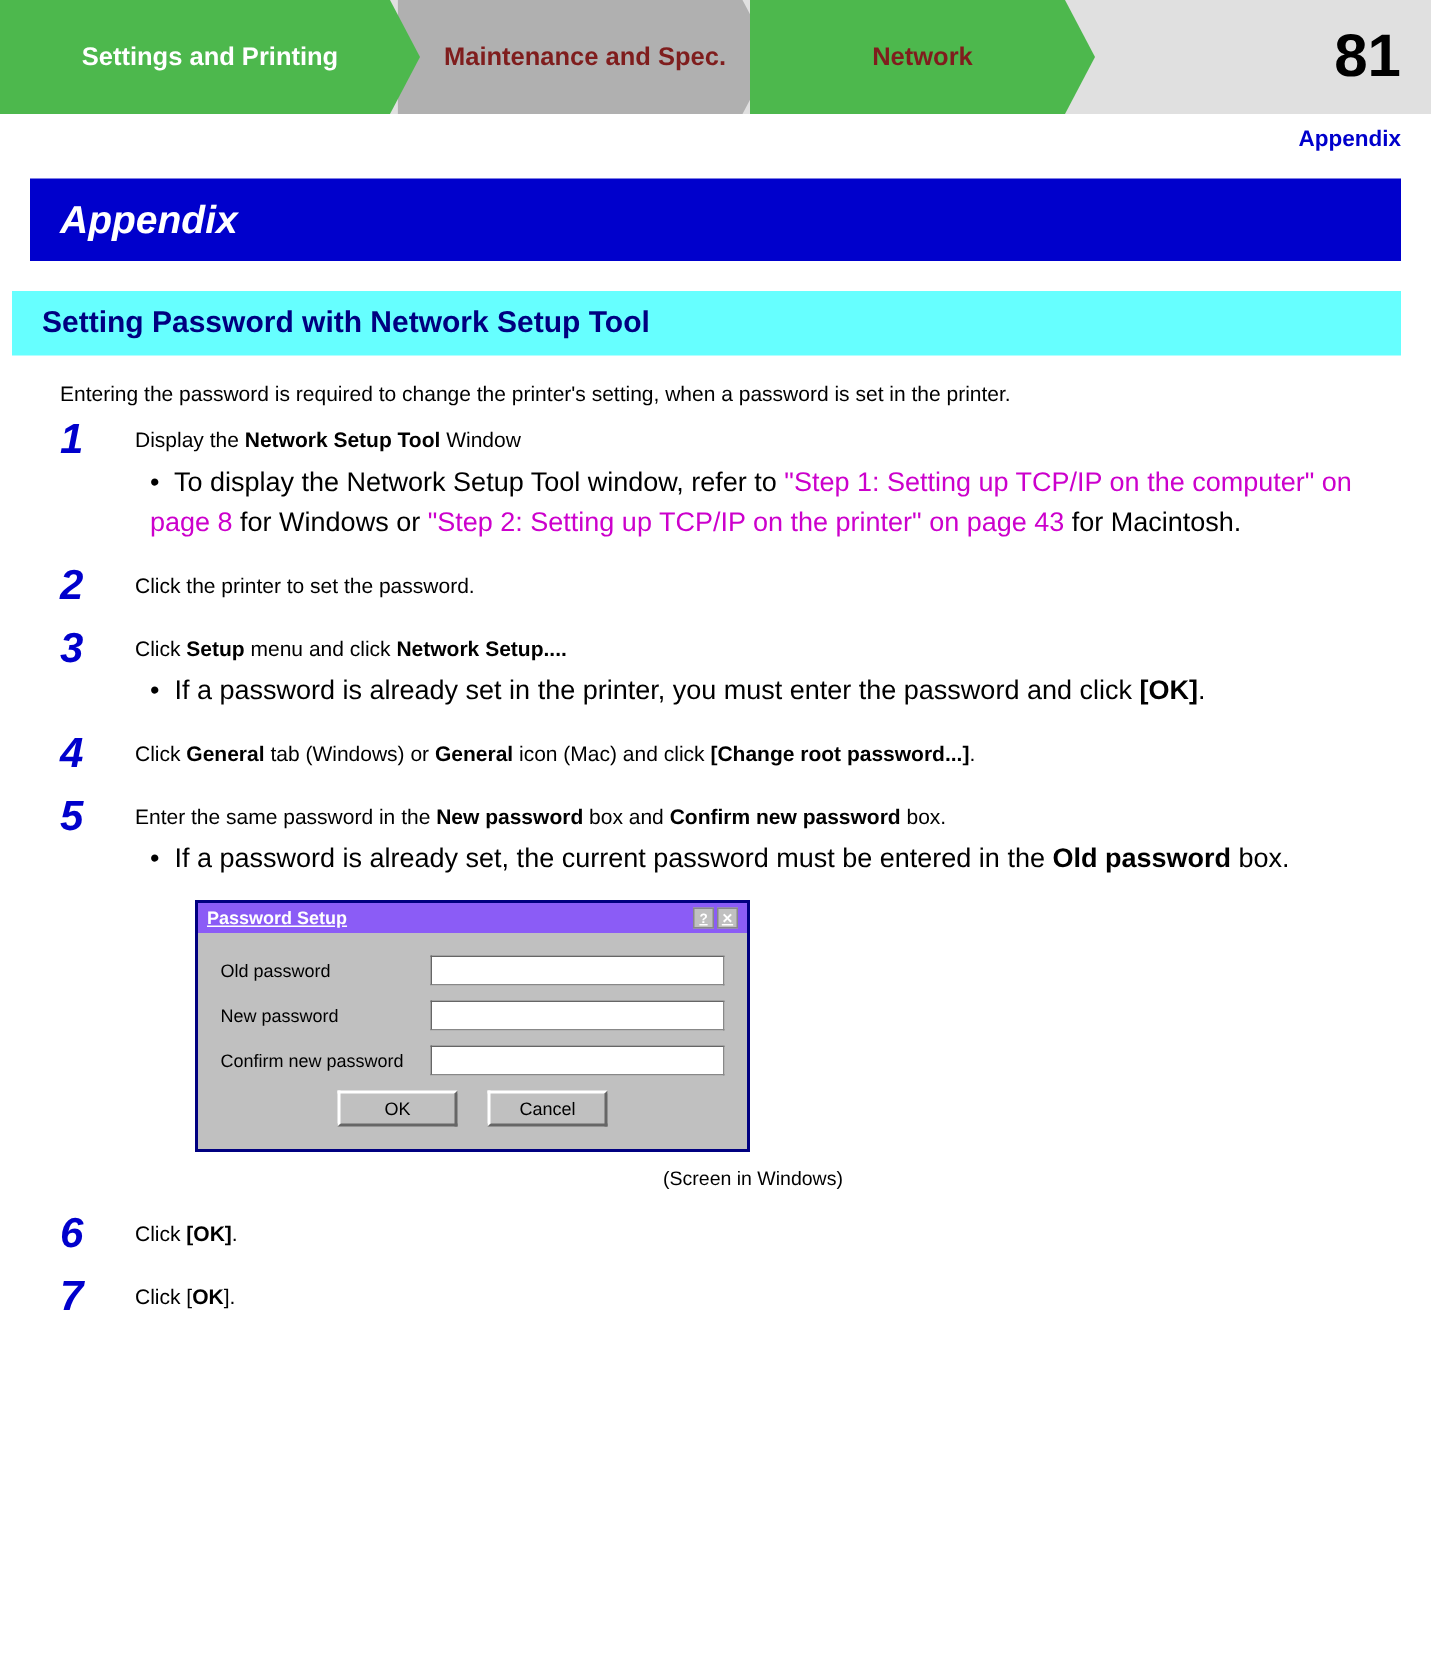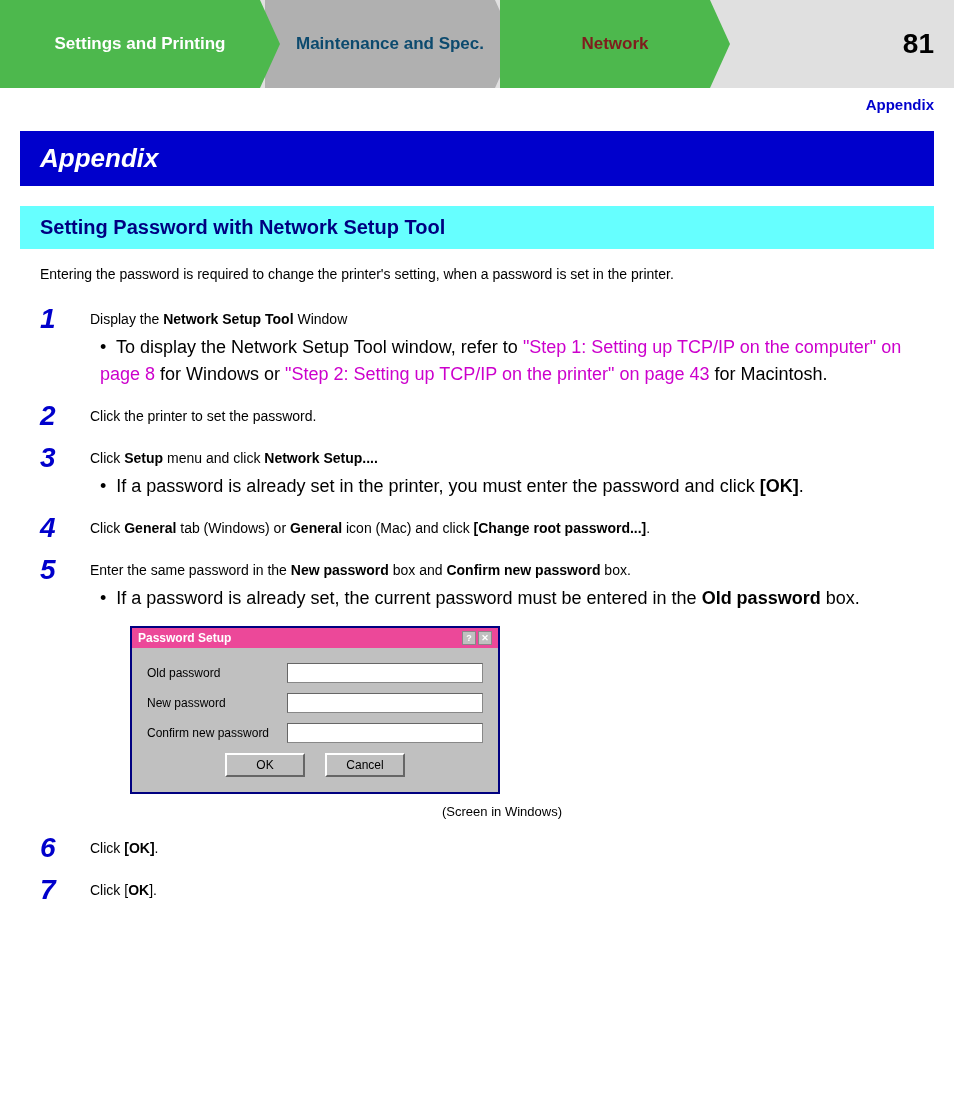--- a/index.html
+++ b/index.html
@@ -9,21 +9,21 @@
       background: #fff;
       width: 954px;
       min-height: 1105px;
       color: #000;
     }
 
     
     .header {
       display: flex;
       align-items: stretch;
-      height: 88px;
+      height: 76px;
       background: #e0e0e0;
       position: relative;
     }
 
     .tab {
       display: flex;
       align-items: center;
       justify-content: center;
       padding: 0 30px;
       font-size: 17px;
@@ -35,42 +35,42 @@
     .tab-settings {
       background: #4db84d;
       color: #fff;
       z-index: 3;
       min-width: 280px;
       clip-path: polygon(0 0, calc(100% - 20px) 0, 100% 50%, calc(100% - 20px) 100%, 0 100%);
     }
 
     .tab-maintenance {
       background: #b0b0b0;
-      color: #0c4a6e;
+      color: #7f1d1d;
       z-index: 2;
       min-width: 250px;
       margin-left: -15px;
       clip-path: polygon(0 0, calc(100% - 20px) 0, 100% 50%, calc(100% - 20px) 100%, 0 100%);
     }
 
     .tab-network {
       background: #4db84d;
       color: #7f1d1d;
       z-index: 4;
       min-width: 230px;
       margin-left: -15px;
       clip-path: polygon(0 0, calc(100% - 20px) 0, 100% 50%, calc(100% - 20px) 100%, 0 100%);
     }
 
     .page-number {
       position: absolute;
       right: 20px;
       top: 50%;
       transform: translateY(-50%);
-      font-size: 28px;
+      font-size: 40px;
       font-weight: bold;
       color: #000;
     }
 
     
     .appendix-sub {
       text-align: right;
       padding: 8px 20px;
       font-size: 15px;
       font-weight: bold;
@@ -87,39 +87,39 @@
     .appendix-title-bar h1 {
       color: #fff;
       font-size: 26px;
       font-weight: bold;
       font-style: italic;
     }
 
     
     .section-title-bar {
       background: #66ffff;
-      margin: 20px 20px 0 20px;
+      margin: 20px 20px 0 8px;
       padding: 10px 20px;
     }
 
     .section-title-bar h2 {
       color: #000080;
       font-size: 20px;
       font-weight: bold;
     }
 
     
     .content {
       padding: 15px 40px;
     }
 
     .intro-text {
       font-size: 14px;
       line-height: 1.5;
-      margin-bottom: 20px;
+      margin-bottom: 6px;
     }
 
     
     .step {
       display: flex;
       align-items: flex-start;
       margin-bottom: 14px;
     }
 
     .step-number {
@@ -155,28 +155,29 @@
       margin: 10px 40px 15px 90px;
     }
 
     .dialog-window {
       border: 2px solid #000080;
       width: 370px;
       background: #c0c0c0;
     }
 
     .dialog-titlebar {
-      background: #ec4899;
+      background: #8b5cf6;
       color: #fff;
       font-size: 12px;
       font-weight: bold;
       padding: 3px 6px;
       display: flex;
       justify-content: space-between;
       align-items: center;
+      text-decoration: underline;
     }
 
     .dialog-titlebar-buttons {
       display: flex;
       gap: 2px;
     }
 
     .dialog-titlebar-btn {
       width: 14px;
       height: 14px;

